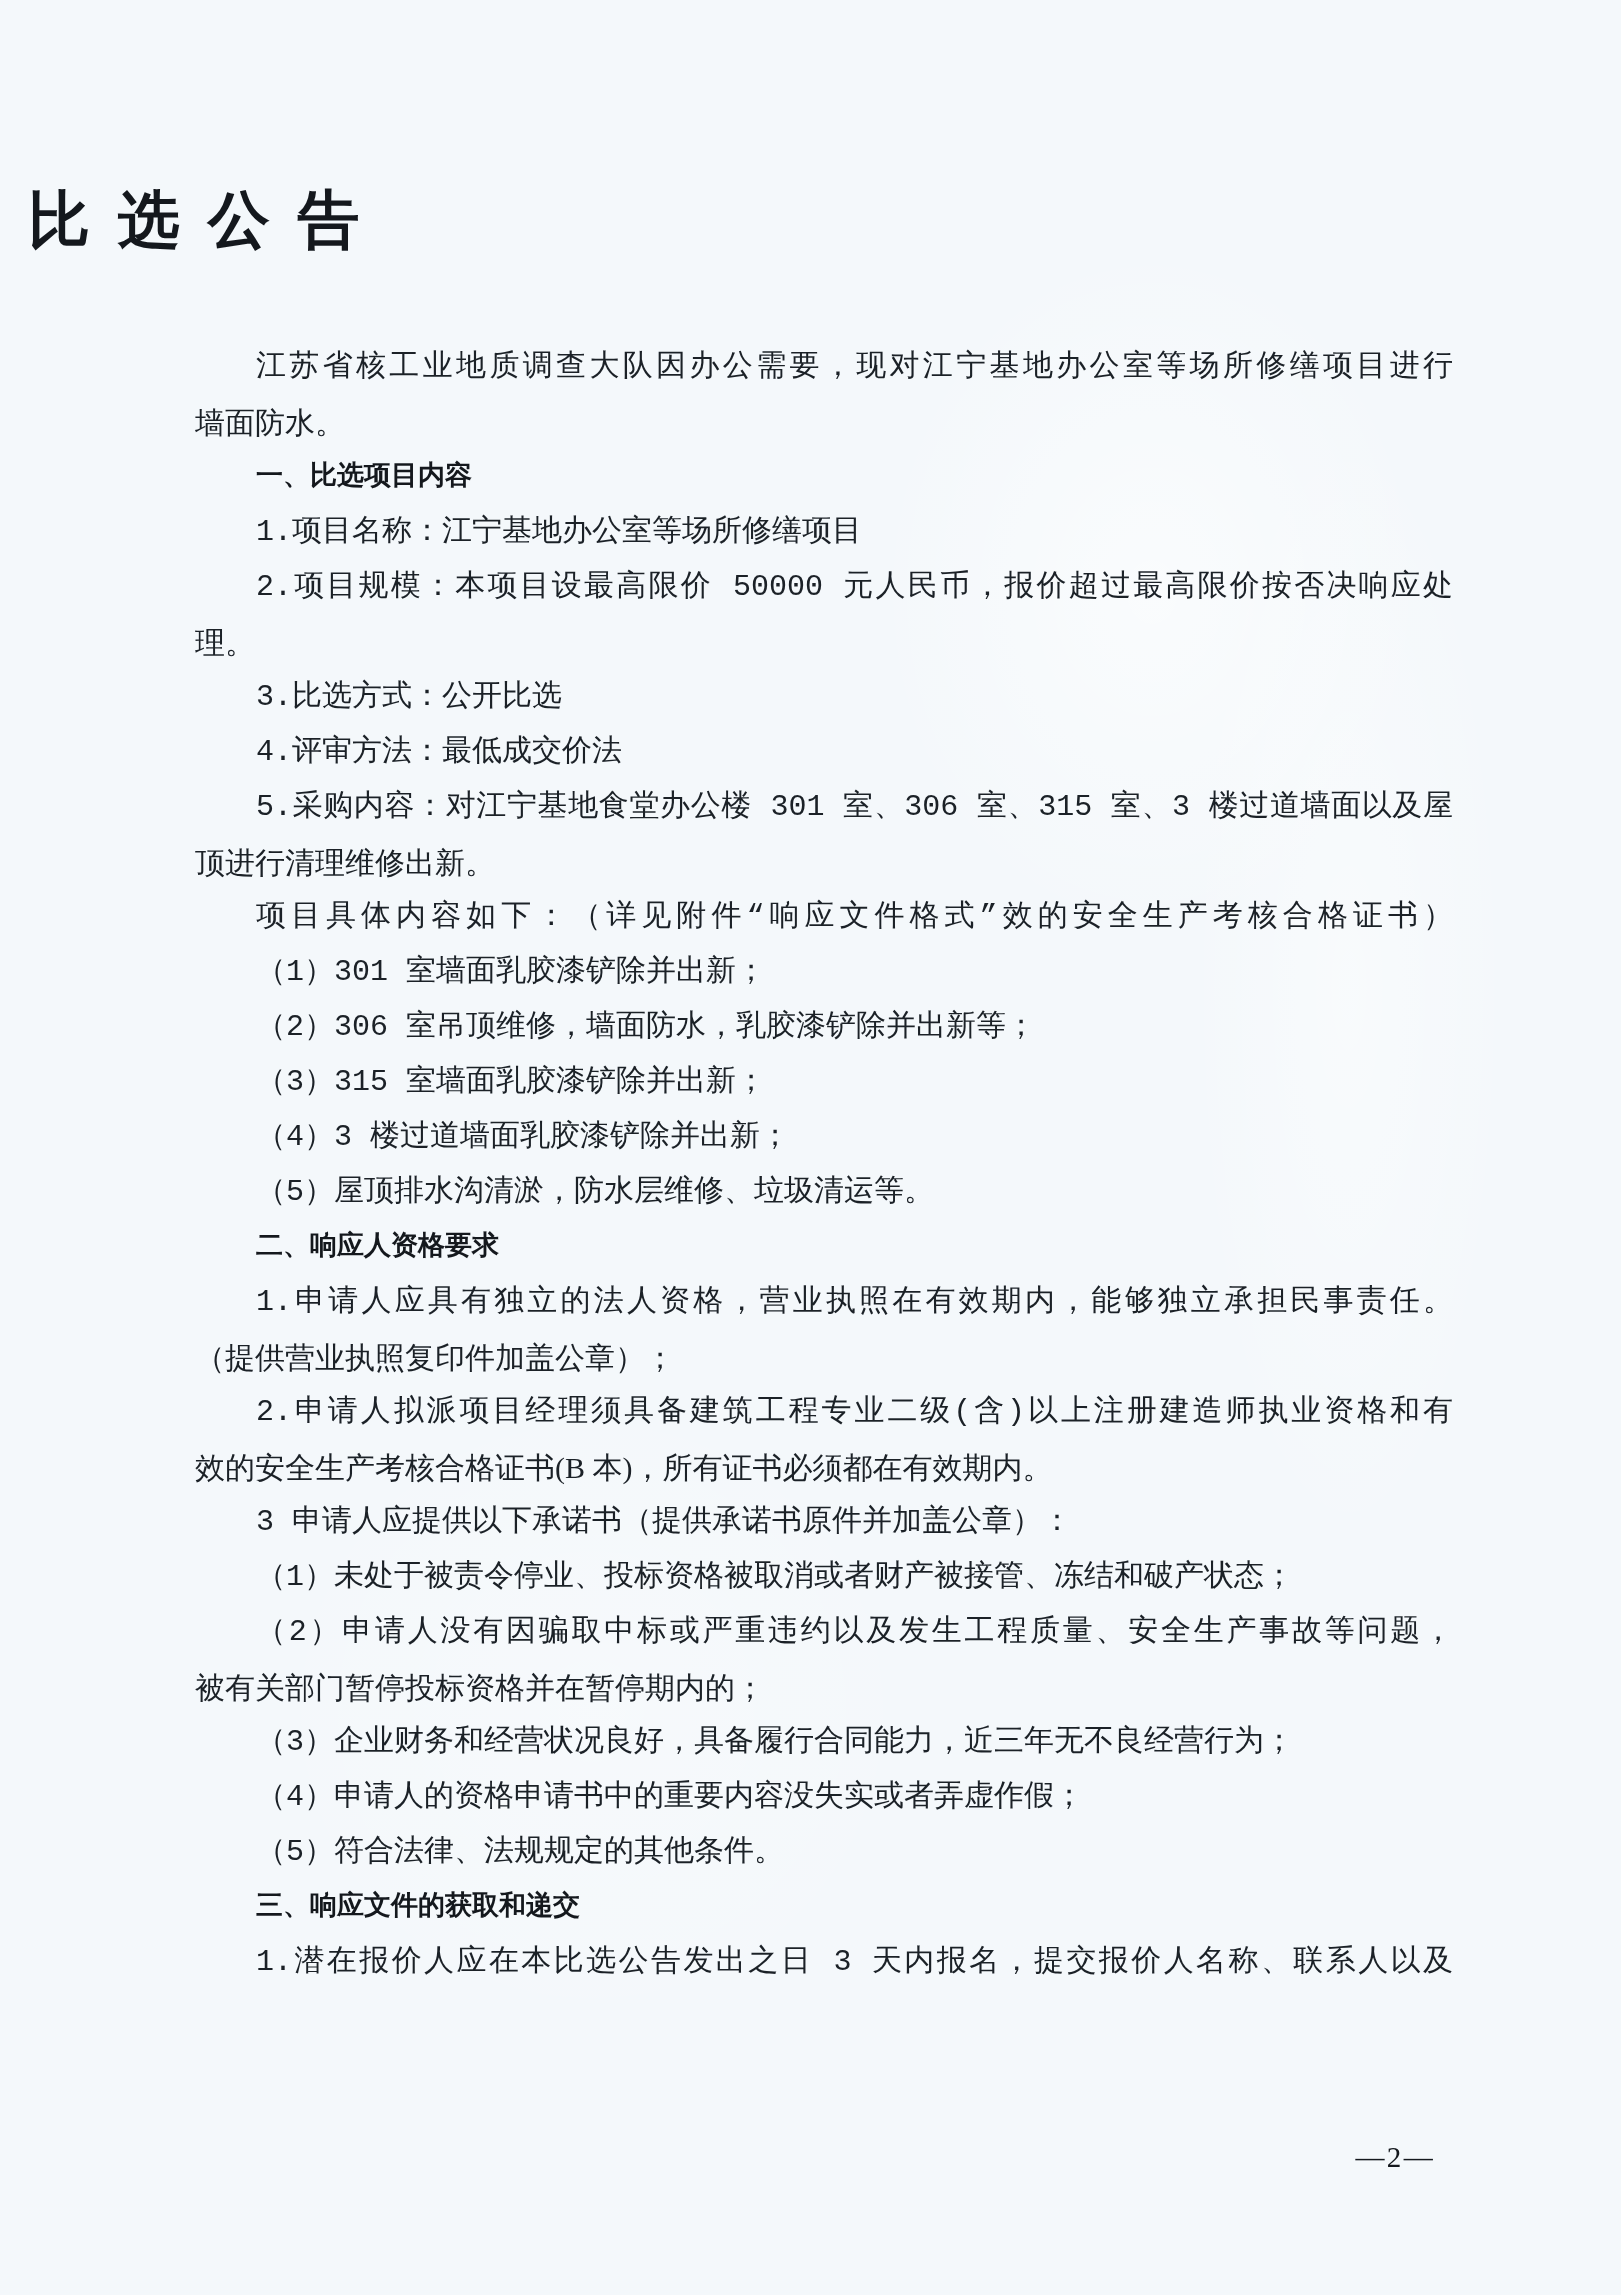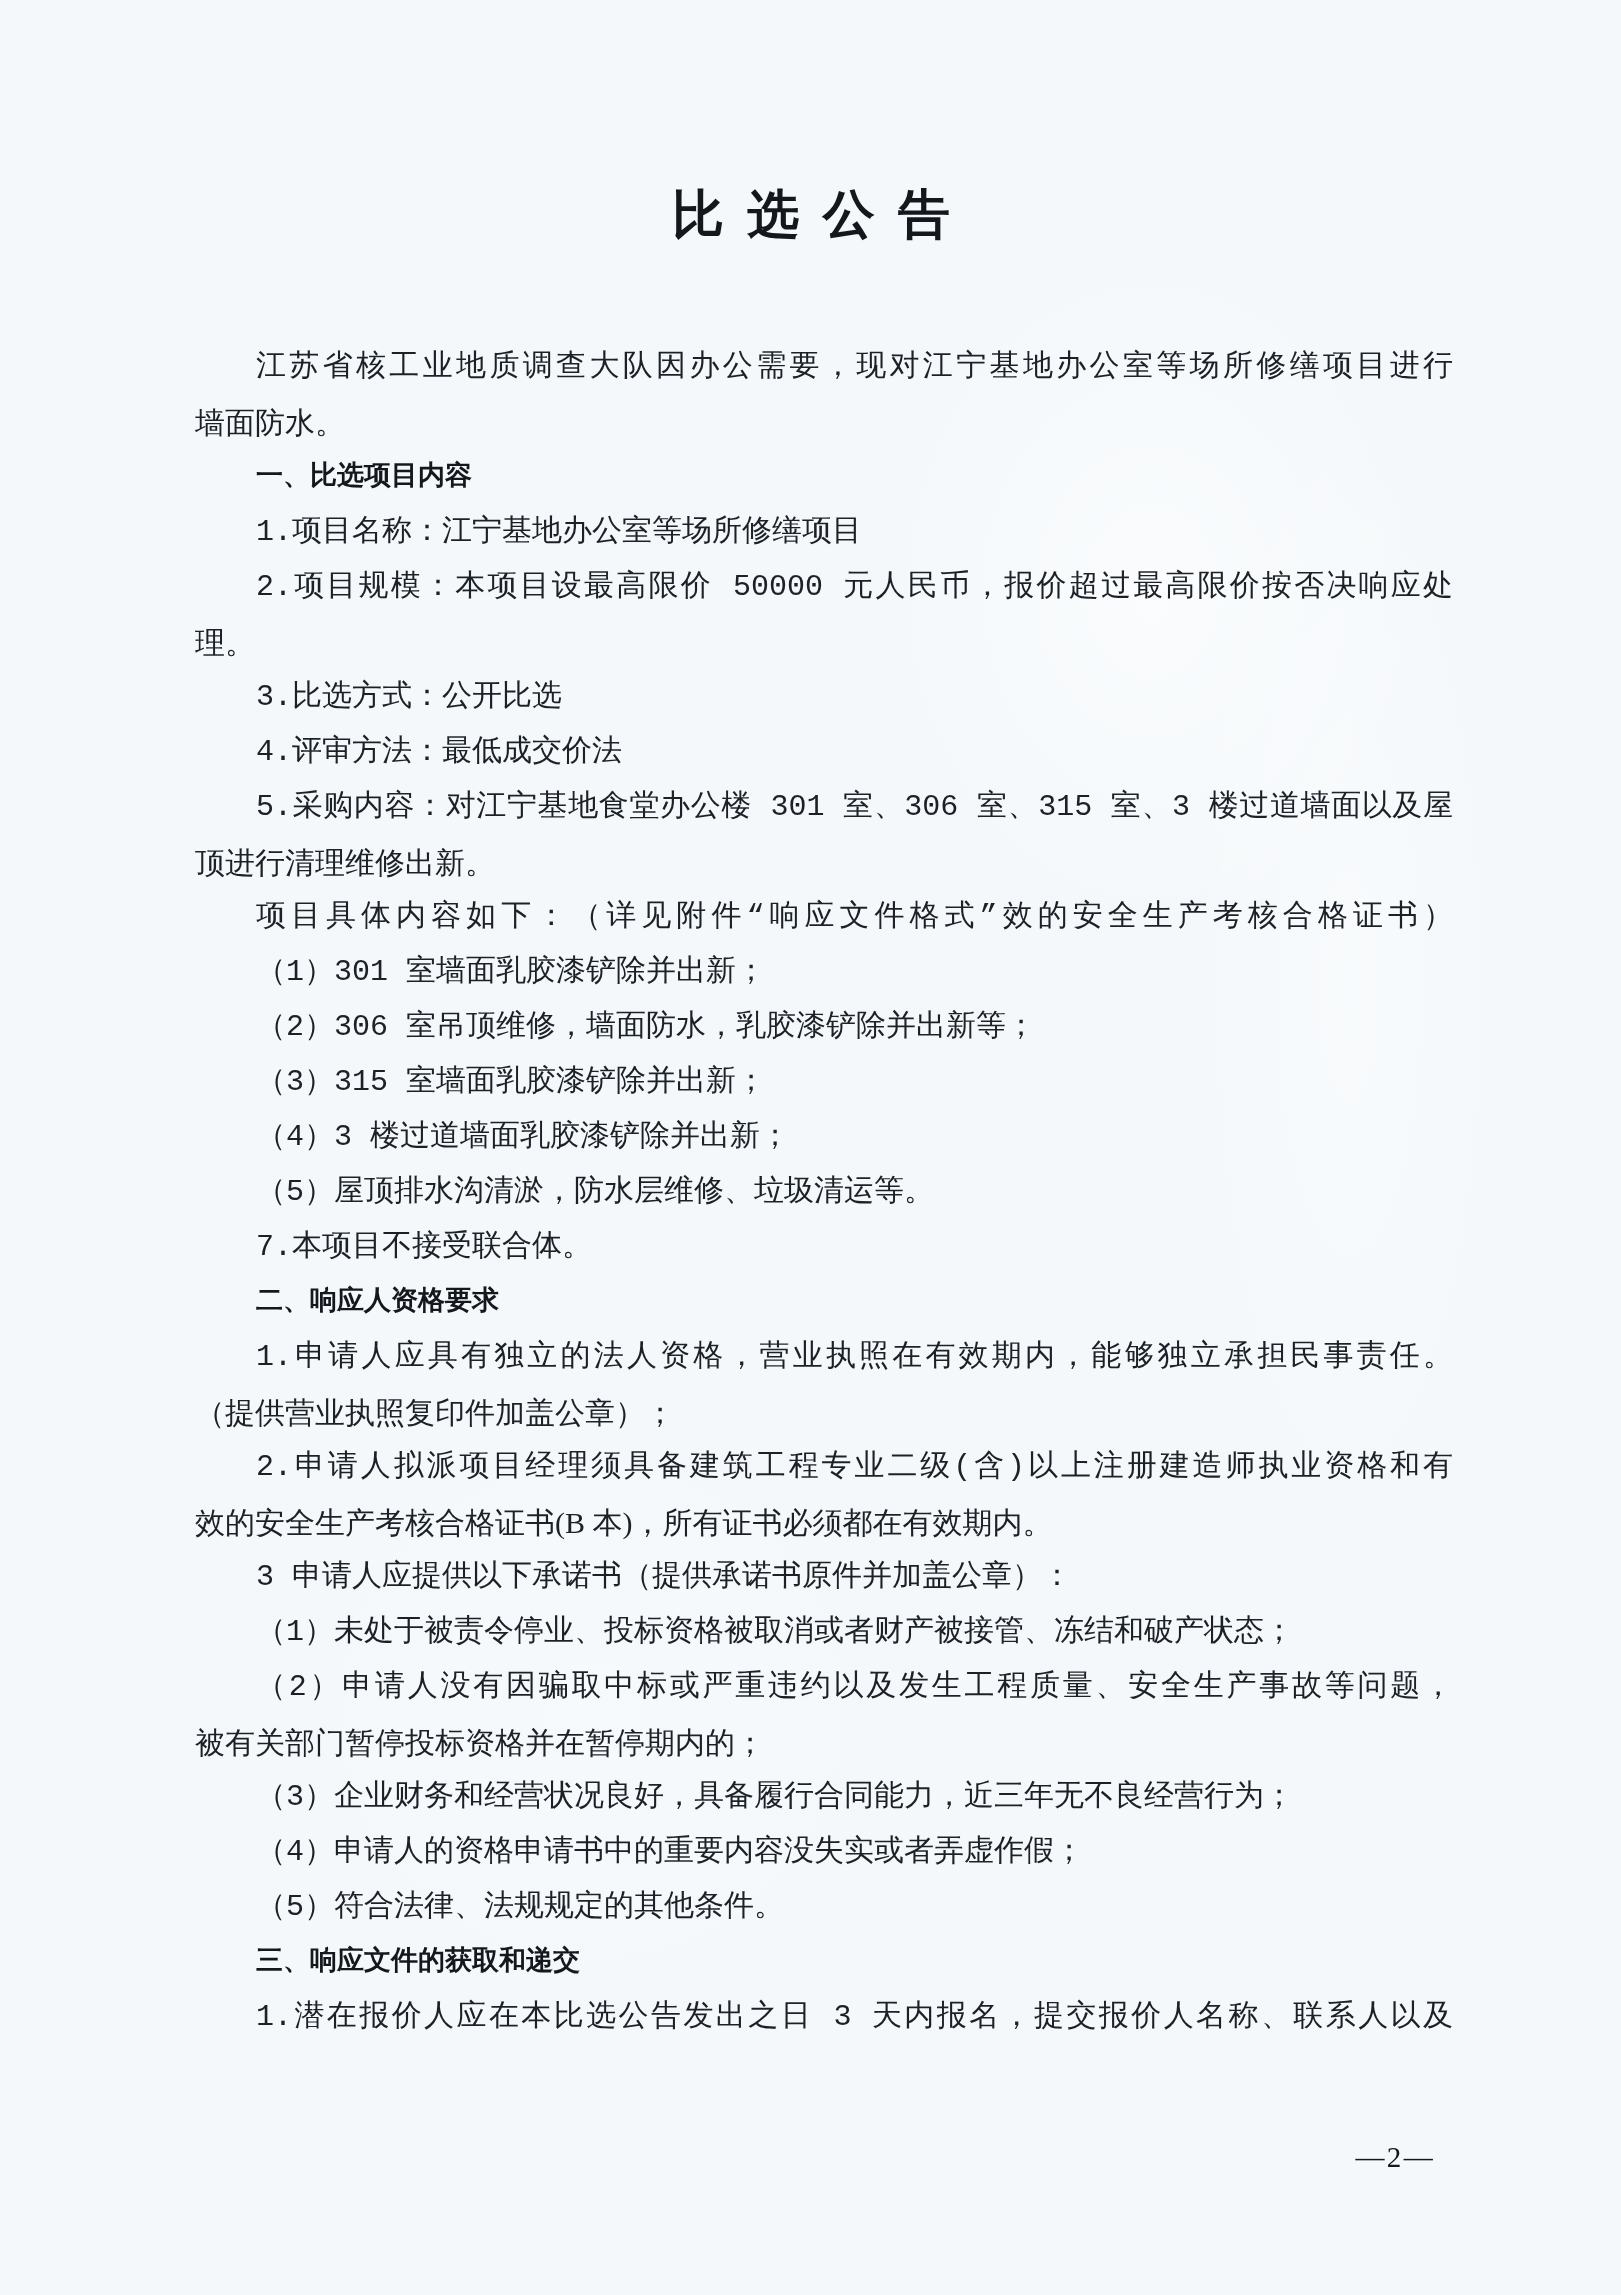--- a/index.html
+++ b/index.html
@@ -25,24 +25,24 @@
       radial-gradient(closest-side at 1152px 592px, rgba(255,255,255,0.55), rgba(255,255,255,0) 60%),
       radial-gradient(closest-side at 1349px 987px, rgba(255,255,255,0.4), rgba(255,255,255,0) 60%),
       radial-gradient(closest-side at 592px 1711px, rgba(255,255,255,0.25), rgba(255,255,255,0) 60%);
     pointer-events: none;
   }
   .doc-title {
     position: absolute;
     top: 186px;
     left: 0;
     width: 100%;
-    text-align: center;
+    text-align: left;
     font-family: "Liberation Serif", "DejaVu Serif", serif;
     font-weight: 700;
-    font-size: 52px;
+    font-size: 62px;
     line-height: 1.1;
     letter-spacing: 0.45em;
     text-indent: 0.45em;
     color: #14181d;
   }
   .doc-body {
     position: absolute;
     top: 340px;
     left: 195px;
     right: 169px;
@@ -97,21 +97,20 @@
       <div class="line body indent-2">3.比选方式：公开比选</div>
       <div class="line body indent-2">4.评审方法：最低成交价法</div>
       <div class="line body indent-2 fill">5.采购内容：对江宁基地食堂办公楼 301 室、306 室、315 室、3 楼过道墙面以及屋</div>
       <div class="line body">顶进行清理维修出新。</div>
       <div class="line body indent-2 fill">项目具体内容如下：（详见附件“响应文件格式”效的安全生产考核合格证书）</div>
       <div class="line body indent-2">（1）301 室墙面乳胶漆铲除并出新；</div>
       <div class="line body indent-2">（2）306 室吊顶维修，墙面防水，乳胶漆铲除并出新等；</div>
       <div class="line body indent-2">（3）315 室墙面乳胶漆铲除并出新；</div>
       <div class="line body indent-2">（4）3 楼过道墙面乳胶漆铲除并出新；</div>
       <div class="line body indent-2">（5）屋顶排水沟清淤，防水层维修、垃圾清运等。</div>
-      <div class="line body indent-2">7.本项目不接受联合体。</div>
       <div class="line heading indent-2">二、响应人资格要求</div>
       <div class="line body indent-2 fill">1.申请人应具有独立的法人资格，营业执照在有效期内，能够独立承担民事责任。</div>
       <div class="line body">（提供营业执照复印件加盖公章）；</div>
       <div class="line body indent-2 fill">2.申请人拟派项目经理须具备建筑工程专业二级(含)以上注册建造师执业资格和有</div>
       <div class="line body">效的安全生产考核合格证书(B 本)，所有证书必须都在有效期内。</div>
       <div class="line body indent-2">3 申请人应提供以下承诺书（提供承诺书原件并加盖公章）：</div>
       <div class="line body indent-2">（1）未处于被责令停业、投标资格被取消或者财产被接管、冻结和破产状态；</div>
       <div class="line body indent-2 fill">（2）申请人没有因骗取中标或严重违约以及发生工程质量、安全生产事故等问题，</div>
       <div class="line body">被有关部门暂停投标资格并在暂停期内的；</div>
       <div class="line body indent-2">（3）企业财务和经营状况良好，具备履行合同能力，近三年无不良经营行为；</div>

